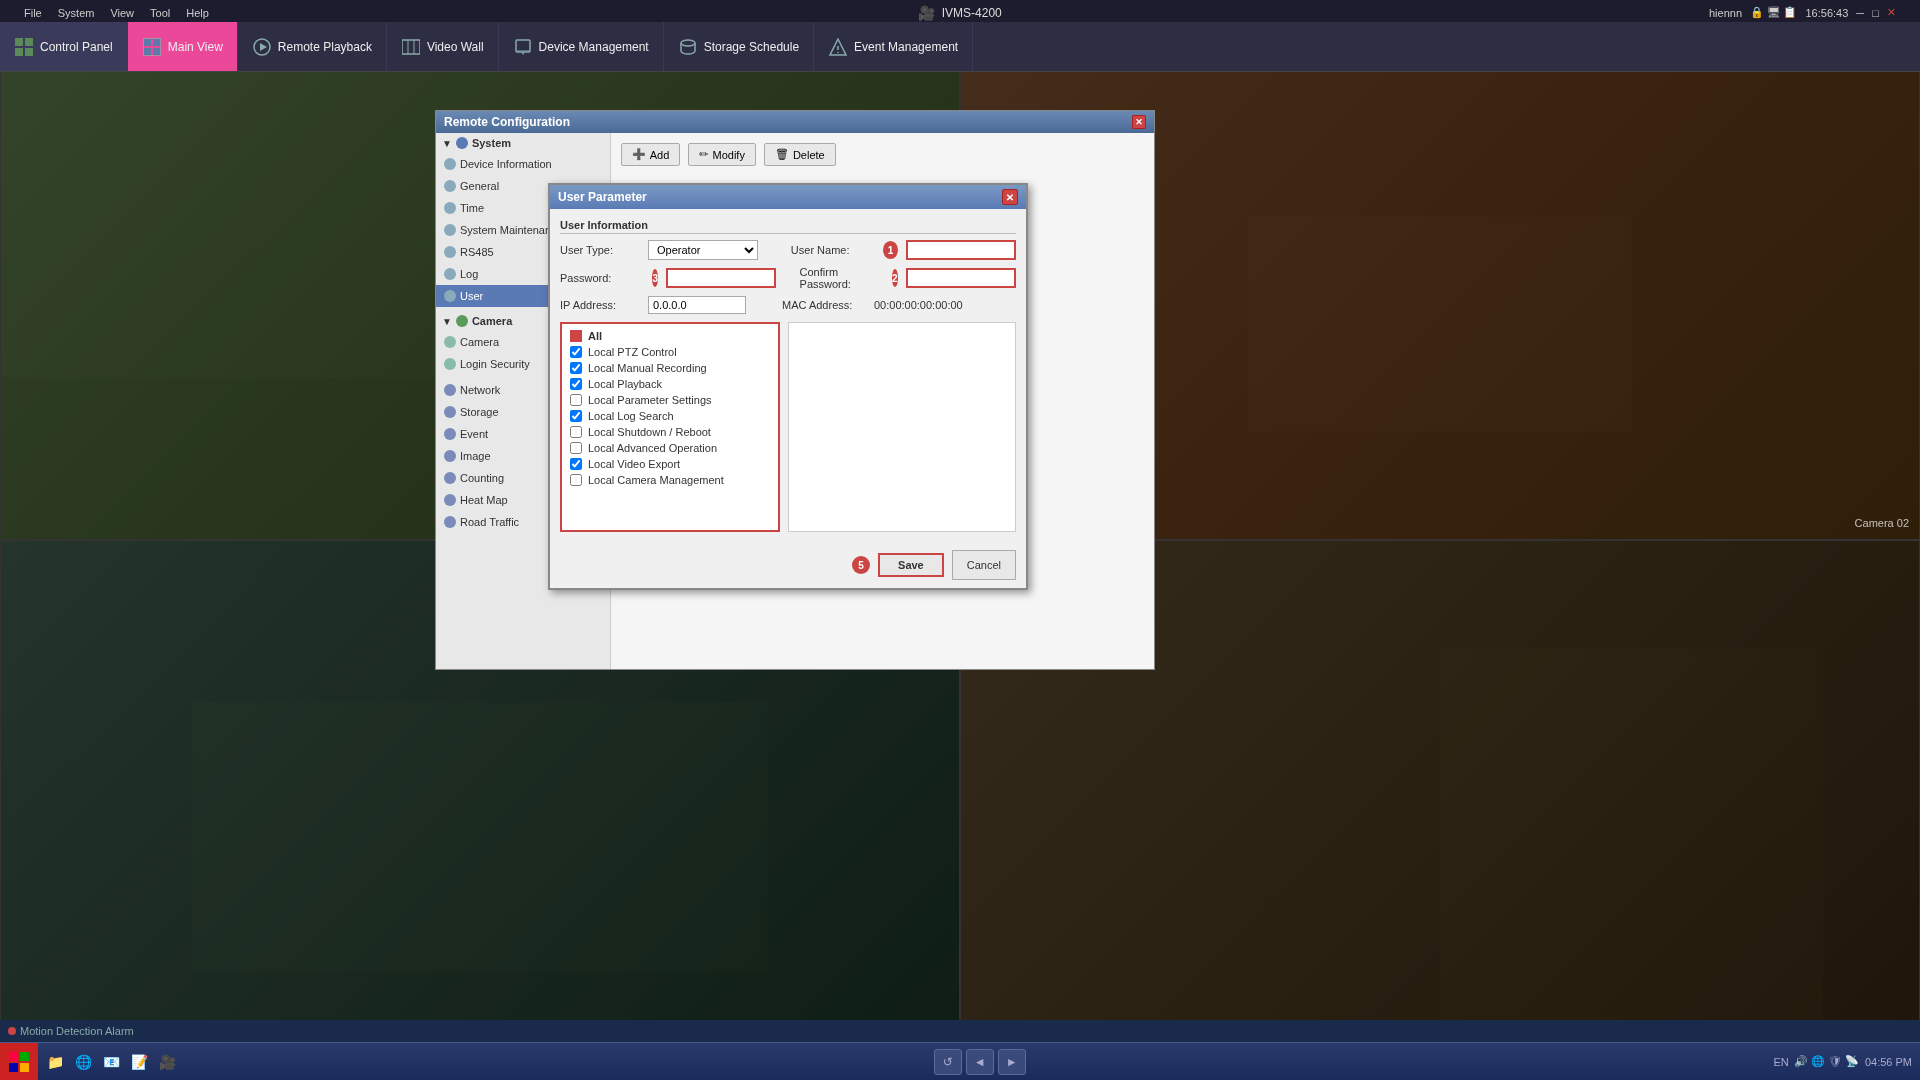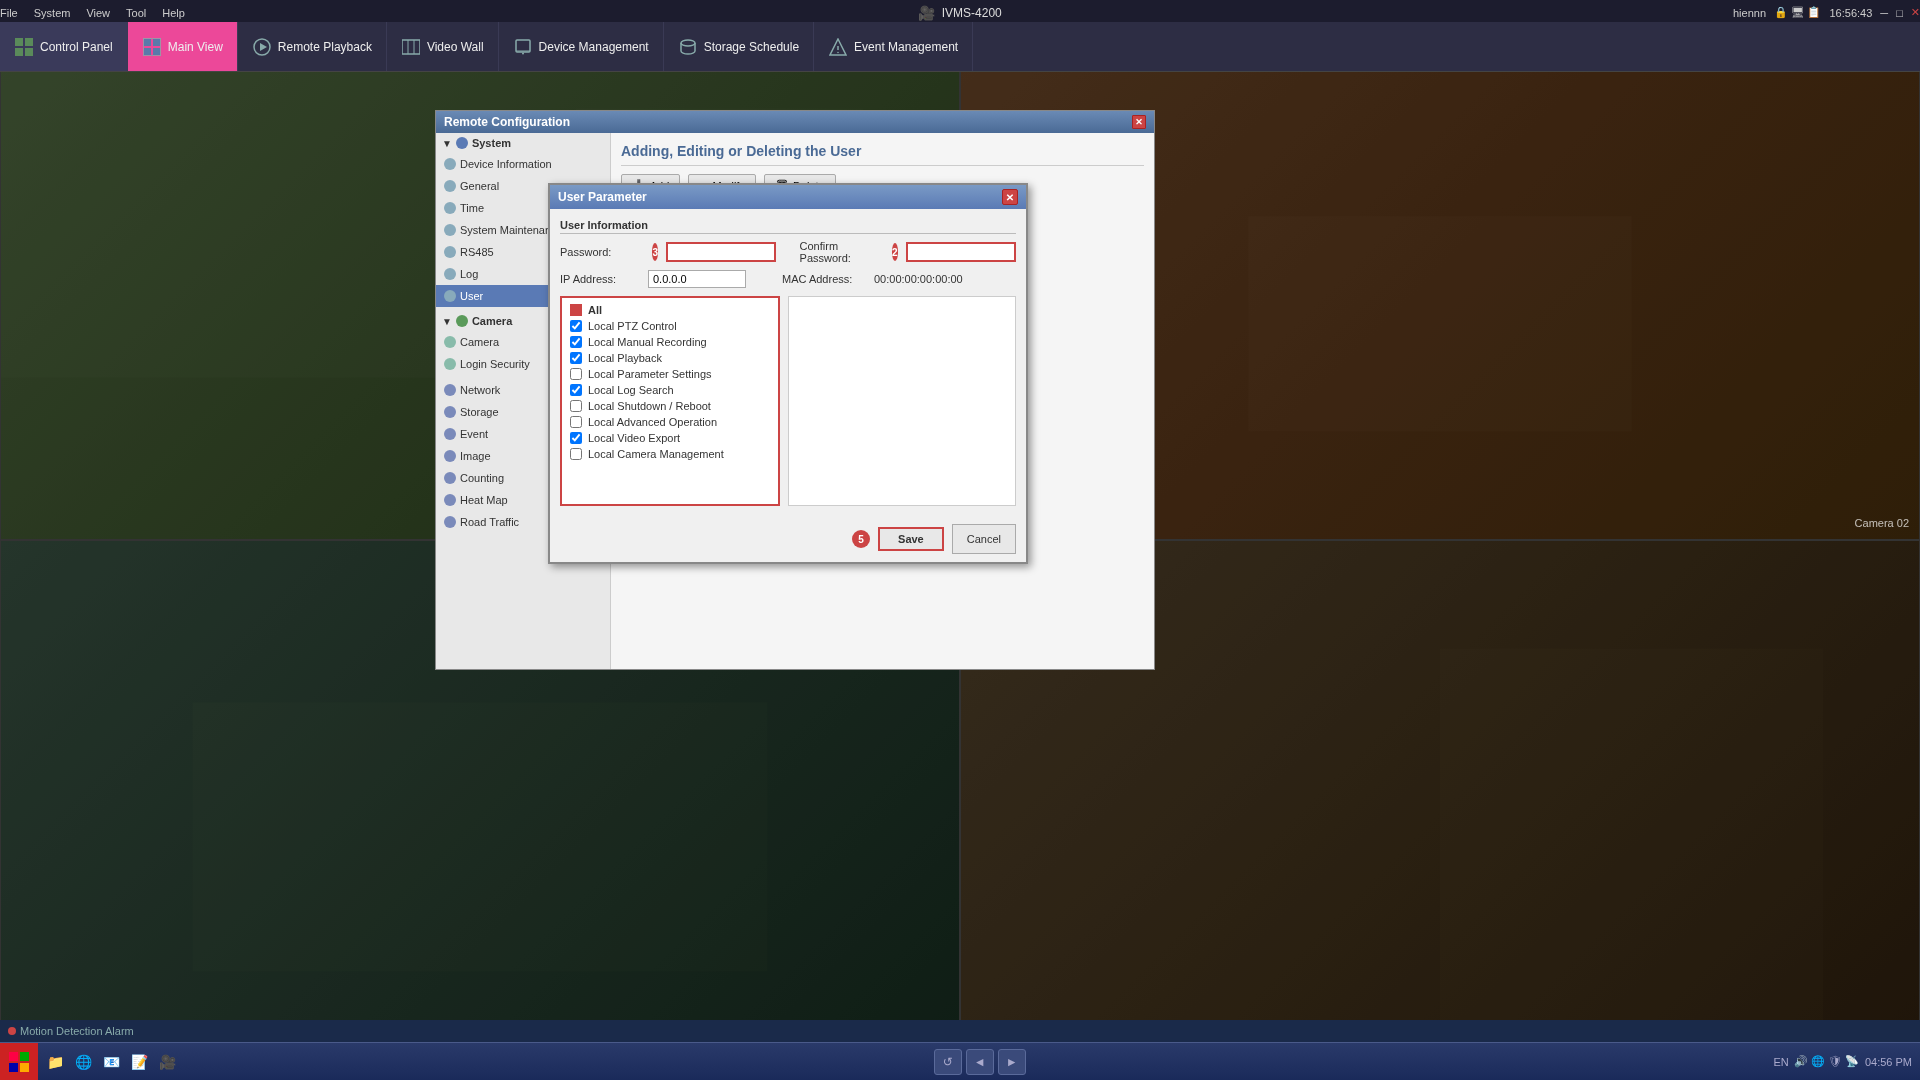--- a/index.html
+++ b/index.html
@@ -23,21 +23,21 @@
       position: absolute; bottom: 10px; right: 10px; color: #fff; font-size: 11px; opacity: 0.7;
     }
     .cam-time {
       position: absolute; top: 8px; left: 10px; color: #fff; font-size: 11px; opacity: 0.8;
     }
 
     
     .topbar {
       position: absolute; top: 0; left: 0; width: 100%; height: 25px;
       background: #1c1c2e; display: flex; align-items: center; justify-content: space-between;
-      z-index: 10; padding: 0 0; color: #ccc;
+      z-index: 10; padding: 0 24px; color: #ccc;
     }
     .topbar-left { display: flex; gap: 16px; font-size: 11px; }
     .topbar-left span { cursor: pointer; }
     .topbar-right { display: flex; align-items: center; gap: 8px; font-size: 11px; }
     .topbar-title { position: absolute; left: 50%; transform: translateX(-50%); font-size: 12px; color: #ddd; display: flex; align-items: center; gap: 6px; }
 
     
     .toolbar {
       position: absolute; top: 22px; left: 0; width: 100%; height: 50px;
       background: #2d2d44; display: flex; align-items: center; z-index: 10;
@@ -382,21 +382,20 @@
           <span>Heat Map</span>
         </div>
         <div class="sidebar-item">
           <span style="width:12px;height:12px;background:#7a8aba;border-radius:50%;display:inline-block"></span>
           <span>Road Traffic</span>
         </div>
       </div>
     </div>
 
     <div class="main-content">
-      <div class="main-title">Adding, Editing or Deleting the User</div>
       <div class="action-bar">
         <div class="action-btn">
           <span>➕</span>
           <span>Add</span>
         </div>
         <div class="action-btn">
           <span>✏</span>
           <span>Modify</span>
         </div>
         <div class="action-btn">
@@ -412,20 +411,32 @@
   <div class="user-param-dialog" style="top: 183px; left: 548px;">
     <div class="dialog-header">
       <span>User Parameter</span>
       <div class="win-controls">
         <div class="dialog-close">✕</div>
       </div>
     </div>
     <div class="dialog-body">
       <div class="section-title">User Information</div>
 
+      <div class="form-row">
+        <span class="form-label">User Type:</span>
+        <select class="form-select">
+          <option>Operator</option>
+          <option>Administrator</option>
+          <option>Viewer</option>
+        </select>
+        <span style="width:20px"></span>
+        <span class="form-label">User Name:</span>
+        <span class="badge">1</span>
+        <input type="text" class="form-input" style="width: 110px;">
+      </div>
 
       <div class="form-row">
         <span class="form-label">Password:</span>
         <span class="badge">3</span>
         <input type="password" class="form-input" style="width: 110px;">
         <span style="width:20px"></span>
         <span class="form-label">Confirm Password:</span>
         <span class="badge">2</span>
         <input type="password" class="form-input" style="width: 110px;">
       </div>

